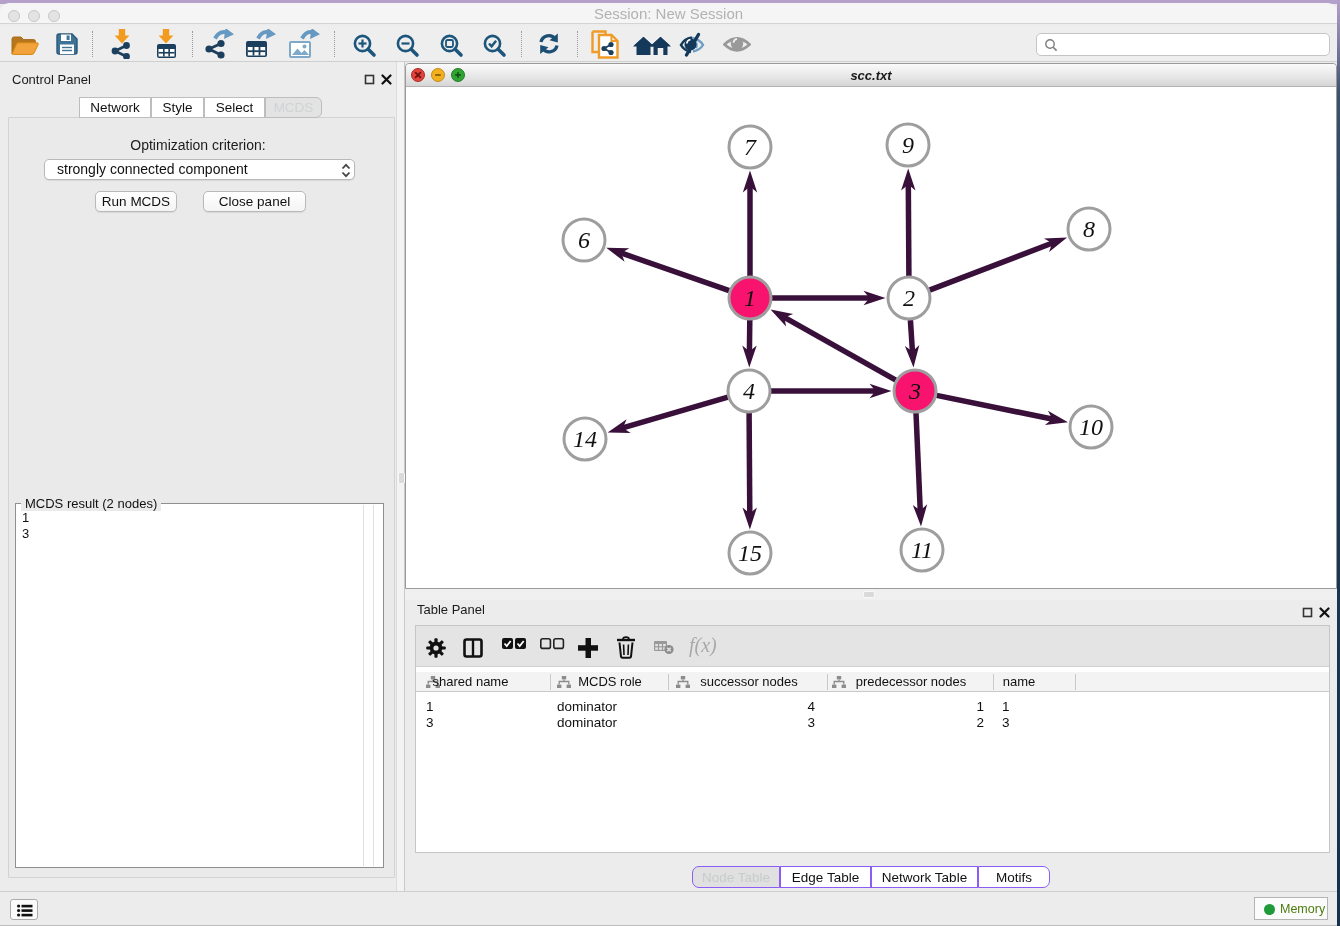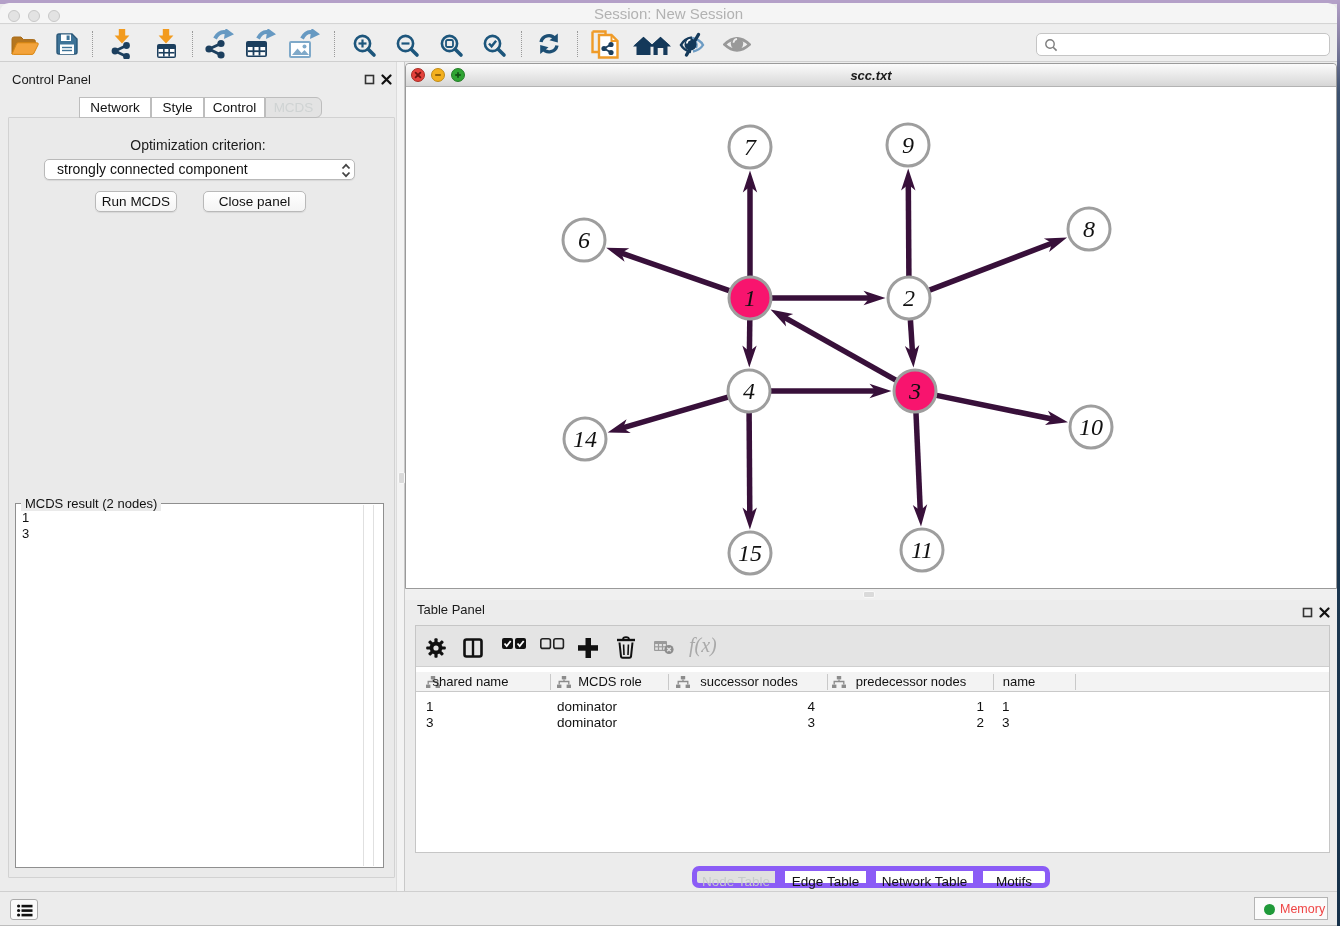--- a/index.html
+++ b/index.html
@@ -44,24 +44,24 @@
 #hdiv { top:589px; left:405px; width:932px; height:11px; background:#f0f0f0; }
 #tpanel { top:600px; left:405px; width:932px; height:291px; background:#ececec; }
 #tbox { position:absolute; top:25px; left:10px; width:915px; height:228px; border:1px solid #c6c6c6; background:#fff; }
 #tptoolbar { position:absolute; top:0; left:0; width:913px; height:41px; background:#e4e4e4; border-bottom:1px solid #cfcfcf; }
 #thead { position:absolute; top:46px; left:0; width:913px; height:20px; background:#f3f3f3; border-bottom:1px solid #c9c9c9; font-size:13px; color:#111; }
 .thsep { position:absolute; top:2px; height:16px; width:1px; background:#c9c9c9; }
 .thl { position:absolute; top:2px; font-size:13px; color:#111; }
 .trow { position:absolute; left:0; width:913px; height:16px; font-size:13.5px; color:#111; }
 .tcell { position:absolute; top:1px; }
 
-.btab { position:absolute; top:266px; height:22px; background:#fff; border:5px solid #8b5cf6; font-size:13.5px; color:#111; text-align:center; line-height:21px; }
+.btab { position:absolute; top:266px; height:22px; background:#fff; border:1px solid #8b5cf6; font-size:13.5px; color:#111; text-align:center; line-height:21px; }
 
 #listbtn { top:899px; left:10px; width:28px; height:21px; background:#fafafa; border:1px solid #ababab; border-radius:3px; }
-#membtn { top:897px; left:1254px; width:74px; height:23px; background:#fbfbfb; border:1px solid #b4b4b4; font-size:12.5px; color:#ef4444; }
+#membtn { top:897px; left:1254px; width:74px; height:23px; background:#fbfbfb; border:1px solid #b4b4b4; font-size:12.5px; color:#4d7c0f; }
 .nl { font-family:"Liberation Serif", serif; font-size:24px; fill:#111; }
 #graph line { stroke:#38103a; stroke-width:5.5; }
 #graph polygon { fill:#38103a; }
 </style>
 </head>
 <body>
 <div class="abs" id="wp-top"></div>
 <div class="abs" id="titlebar">
   <div class="tl" style="left:8px;"></div>
   <div class="tl" style="left:28px;"></div>
@@ -201,21 +201,21 @@
       <svg class="wicon" style="left:364px;top:12px;" width="11" height="11" viewBox="0 0 11 11">
         <rect x="1.5" y="1.5" width="8" height="8" fill="none" stroke="#333" stroke-width="1.6"></rect>
       </svg>
       <svg class="wicon" style="left:381px;top:12px;" width="11" height="11" viewBox="0 0 11 11">
         <path d="M1.5,1.5 L9.5,9.5 M9.5,1.5 L1.5,9.5" stroke="#111" stroke-width="2.2" stroke-linecap="round"></path>
       </svg>
     </div>
   <div class="abs" id="cardline"></div>
   <div class="tab" style="left:79px;width:72px;">Network</div>
   <div class="tab" style="left:151px;width:53px;">Style</div>
-  <div class="tab" style="left:204px;width:61px;">Control</div>
+  <div class="tab" style="left:204px;width:61px;">Select</div>
   <div class="tab" style="left:265px;width:57px;background:#e3e3e3;color:#cfd3d3;border-radius:0 6px 6px 0;">MCDS</div>
   <div class="abs" id="optlabel">Optimization criterion:</div>
   <div class="abs" id="dropdown">strongly connected component<svg class="wicon" style="left:295px;top:3px;" width="12" height="15" viewBox="0 0 12 15">
         <path d="M2.5,5.5 L6,1.8 9.5,5.5" fill="none" stroke="#444" stroke-width="1.8"></path>
         <path d="M2.5,9.5 L6,13.2 9.5,9.5" fill="none" stroke="#444" stroke-width="1.8"></path>
       </svg></div>
   <div class="btn" style="left:95px;width:82px;">Run MCDS</div>
   <div class="btn" style="left:203px;width:103px;">Close panel</div>
   <div class="abs" id="mcdswhite"></div>
   <div class="abs" id="mcdsbox"></div>

